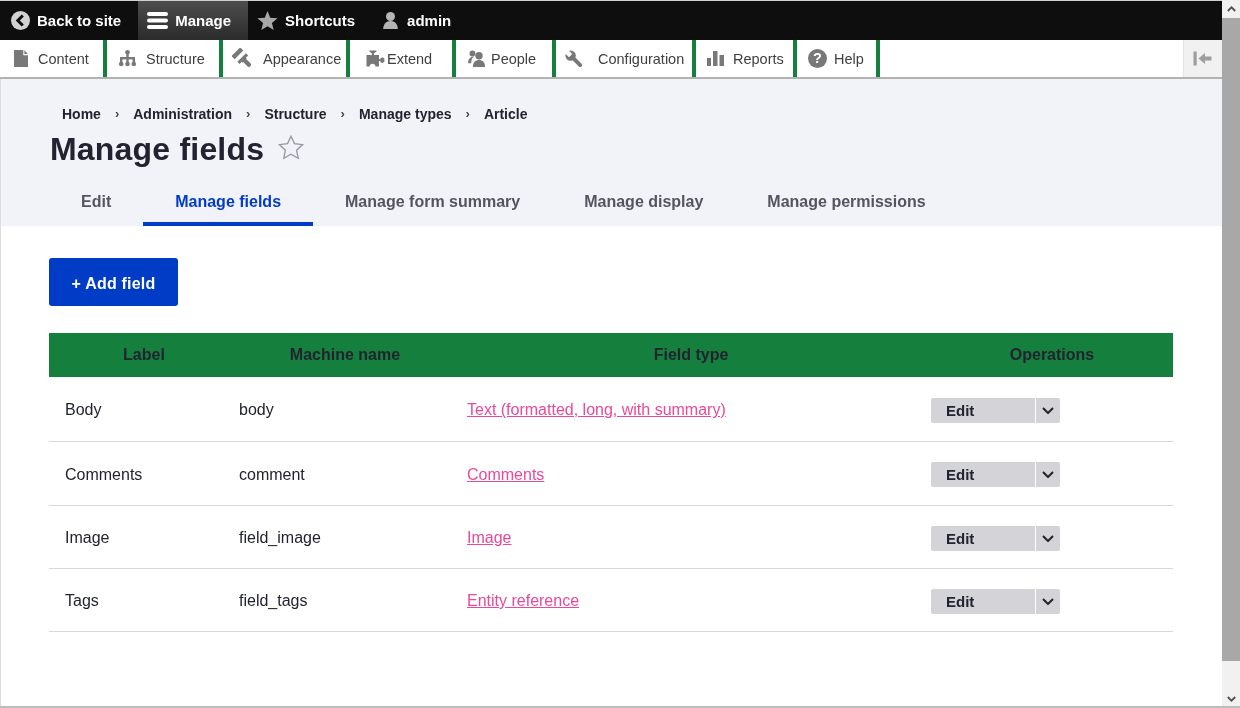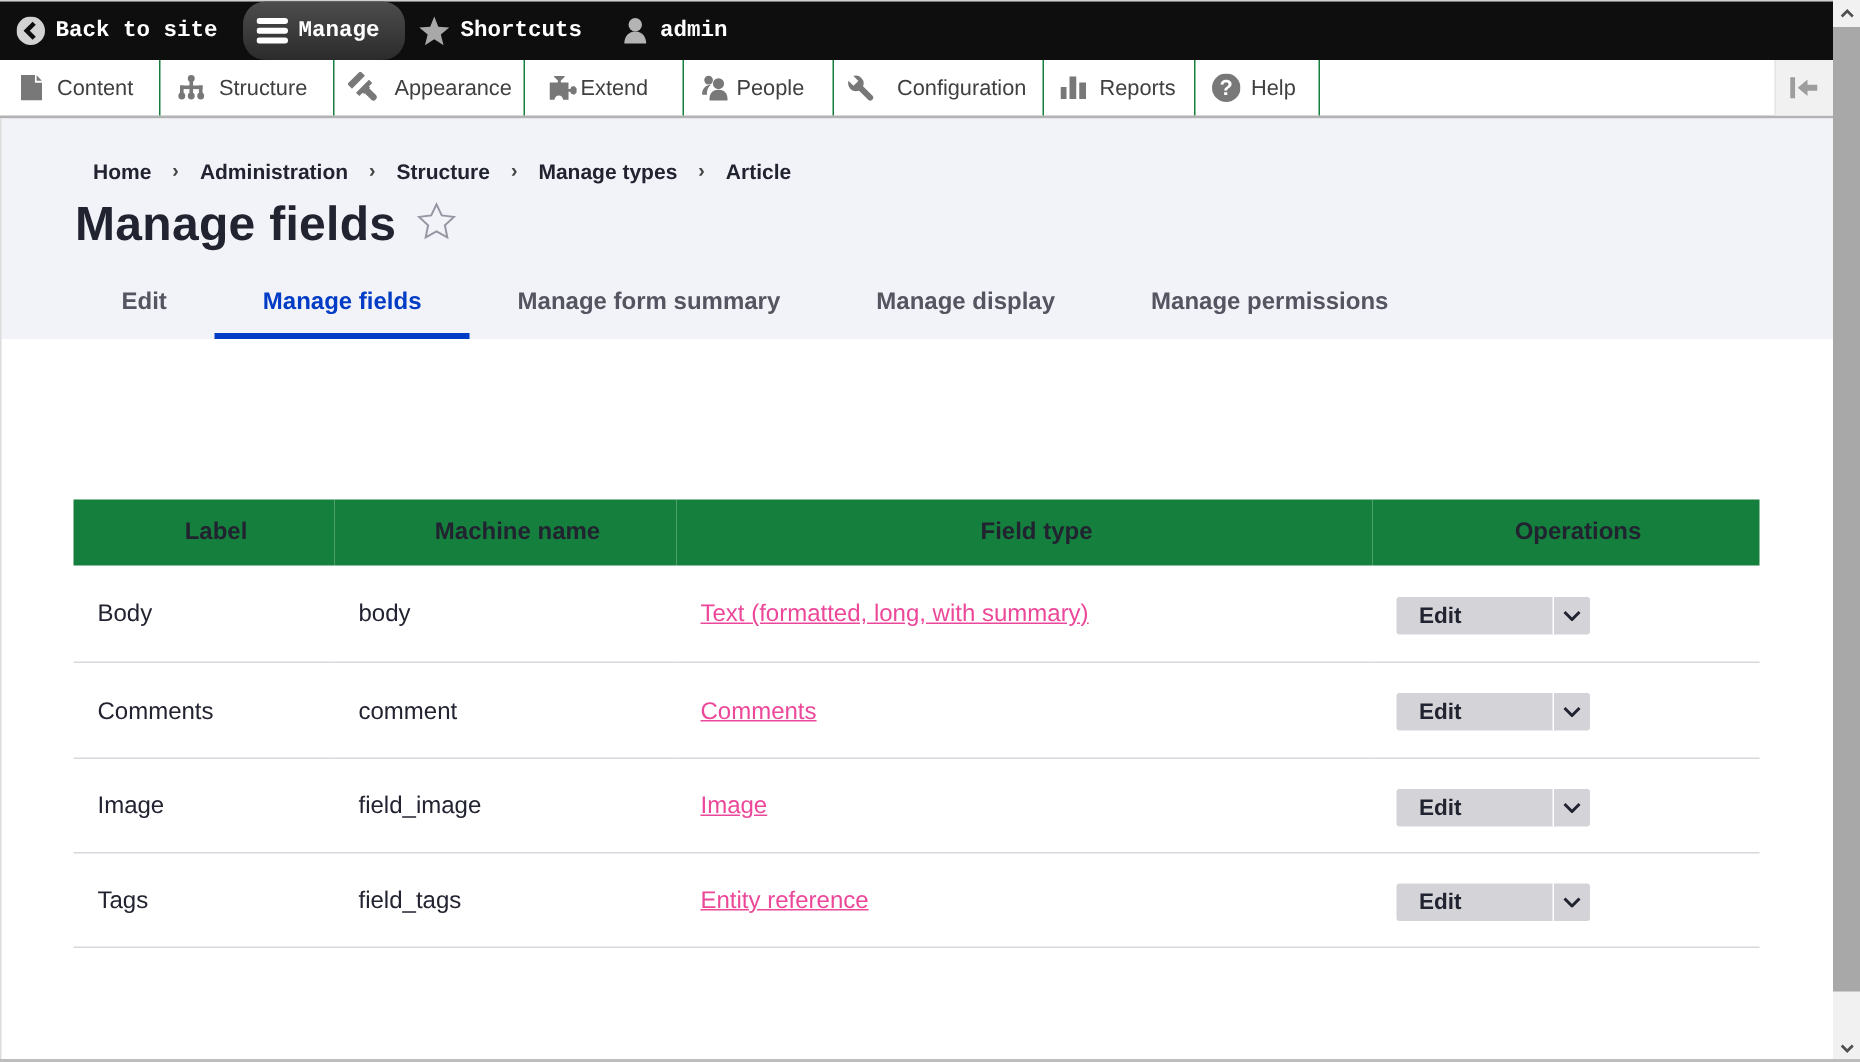--- a/index.html
+++ b/index.html
@@ -1,26 +1,26 @@
 <!DOCTYPE html>
 <html><head>
 <meta charset="utf-8">
 <style>
 * { margin:0; padding:0; box-sizing:border-box; }
 html,body { width:1240px; height:708px; overflow:hidden; font-family:"Liberation Sans", sans-serif; background:#fff; }
 .stage { position:absolute; top:0; left:0; width:1240px; height:708px; }
 .topline { position:absolute; top:0; left:0; width:1222px; height:1px; background:#d0d0d0; }
 
 .adminbar { position:absolute; top:1px; left:0; width:1222px; height:39px; background:#0e0e0e; display:flex; align-items:stretch; }
-.abitem { display:flex; align-items:center; color:#fff; font-weight:bold; font-size:15px;font-family:Liberation Mono, monospace; }
+.abitem { display:flex; align-items:center; color:#fff; font-weight:bold; font-size:15px; }
 .abitem svg { margin-right:7px; flex:none; }
-.ab-manage { background:linear-gradient(#4d4d4d,#2b2b2b);border-radius:15px; }
+.ab-manage { background:linear-gradient(#4d4d4d,#2b2b2b); }
 
 .tray { position:absolute; top:40px; left:0; width:1222px; height:39px; background:#fff; border-bottom:2px solid #b2b2b2; display:flex; }
-.tritem { display:flex; align-items:center; font-size:14.5px; color:#404040; border-right:1px solid #15803d; height:37px; }
+.tritem { display:flex; align-items:center; font-size:14.5px; color:#404040; border-right:4px solid #15803d; height:37px; }
 .tritem svg { margin-right:9px; flex:none; }
 .traytoggle { position:absolute; right:0; top:0; width:39px; height:37px; background:#f1f1f1; border-left:1px solid #e5e5e5; display:flex; align-items:center; justify-content:center; }
 
 .pagehead { position:absolute; top:79px; left:0; width:1222px; height:147px; background:#f2f3f8; }
 .breadcrumb { position:absolute; top:27px; left:62px; font-size:14px; font-weight:bold; color:#222330; display:flex; align-items:flex-start; }
 .breadcrumb .sep { margin:0 14px; font-size:13px; color:#444; font-weight:bold; }
 .title-row { position:absolute; top:52px; left:50px; display:flex; align-items:center; }
 .title { font-size:32px; font-weight:bold; color:#222330; letter-spacing:0.2px; }
 .star { margin-left:13px; }
 .tabs { position:absolute; left:49px; bottom:0; display:flex; height:48px; }
@@ -187,20 +187,21 @@
     <div class="tabs">
       <div class="tab">Edit</div>
       <div class="tab active">Manage fields</div>
       <div class="tab">Manage form summary</div>
       <div class="tab">Manage display</div>
       <div class="tab">Manage permissions</div>
     </div>
   </div>
 
   <div class="content">
+    <div class="addfield">+ Add field</div>
     <table class="fields">
       <tbody>
           <tr>
         <th class="col1">Label</th>
             <th class="col2">Machine name</th>
             <th class="col3">Field type</th>
             <th class="col4">Operations</th>
       </tr>
       <tr>
         <td>Body</td>

